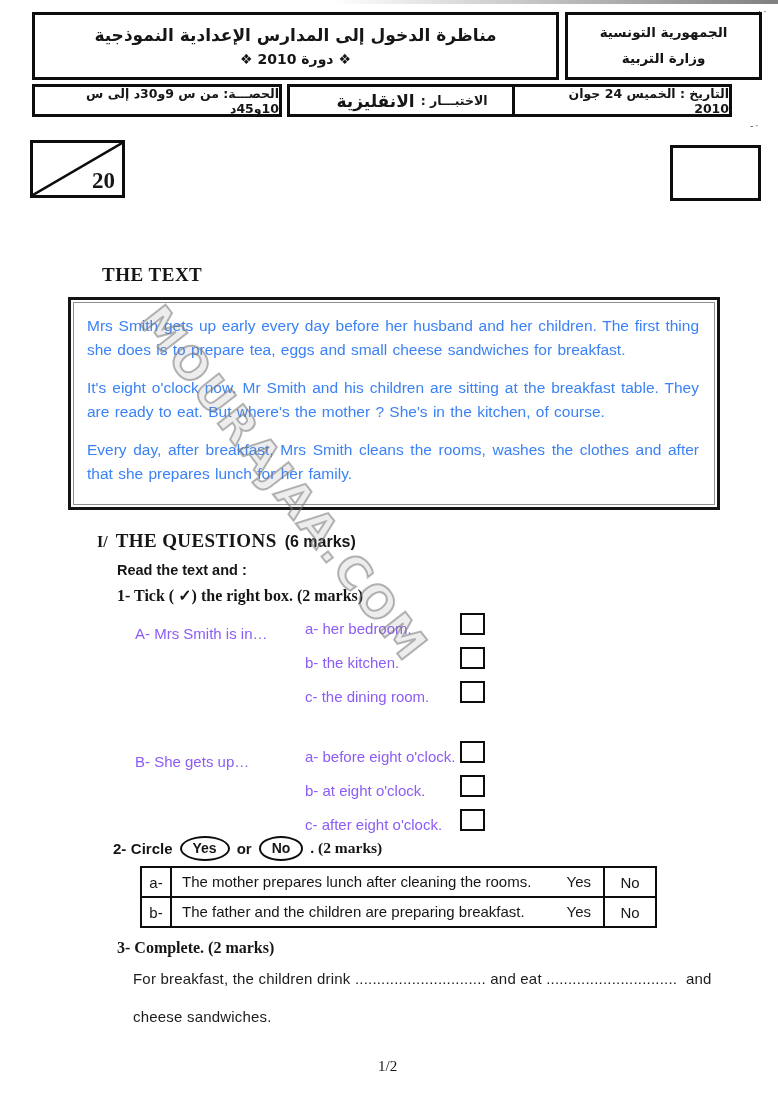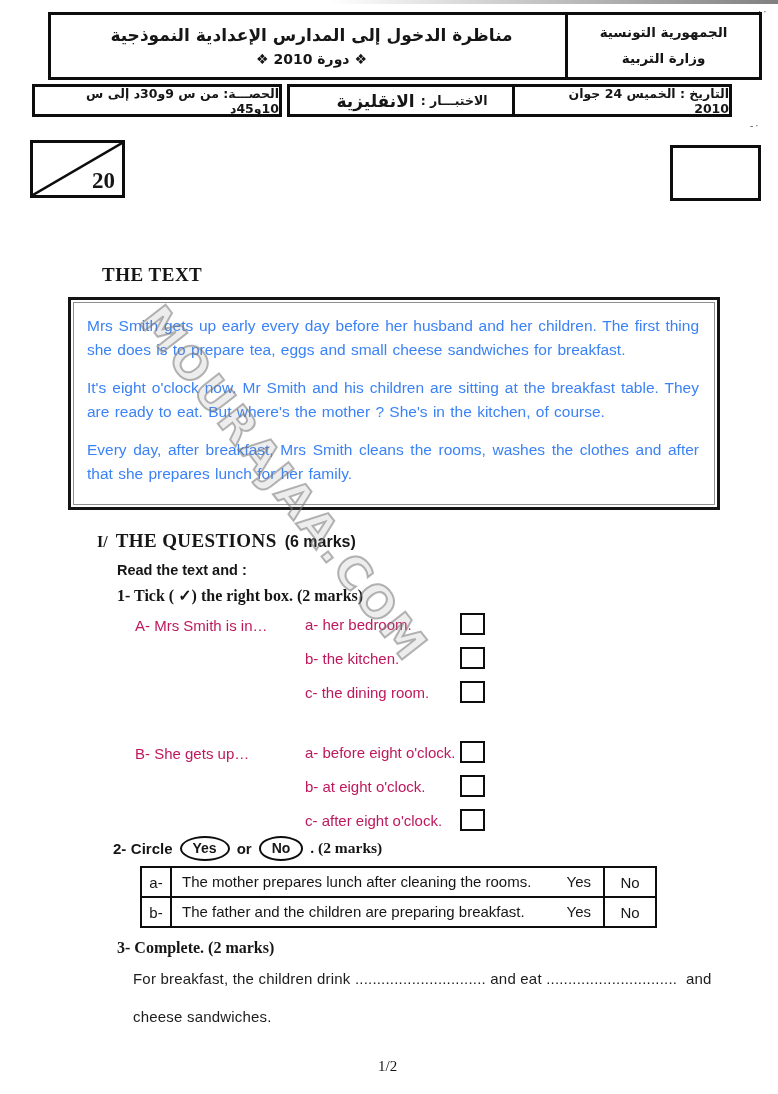--- a/index.html
+++ b/index.html
@@ -49,21 +49,21 @@
     z-index:6; pointer-events:none; font-family:"DejaVu Sans", sans-serif;
   }
 
   
   .sec-line { display:flex; align-items:baseline; gap:8px; }
   .sec-numeral { font-family:"Liberation Serif", serif; font-weight:bold; font-size:16px; }
   .sec-title { font-family:"Liberation Serif", serif; font-weight:bold; font-size:19px; letter-spacing:.4px; }
   .sec-marks { font-weight:bold; font-size:16px;text-align:right; }
   .read-line { font-weight:bold; font-size:14.5px; }
   .q-prompt { font-family:"Liberation Serif", serif; font-weight:bold; font-size:16px; }
-  .stem, .opt-label { font-size:15px; color:#be185d; }
+  .stem, .opt-label { font-size:15px; color:#8b5cf6;margin-top:8px; }
   .opt-row { display:flex; align-items:center; justify-content:space-between;
     width:180px; height:34px; }
   .tickbox { width:25px; height:22px; border:2px solid #0d0d0d; background:#fff; }
 
   .q2-line { display:flex; align-items:center; }
   .q2-b { font-weight:bold; font-size:15px; }
   .q2-serif { font-family:"Liberation Serif", serif; font-weight:bold; font-size:15.5px; }
   .oval { display:inline-block; border:2px solid #0d0d0d; border-radius:50%;
     padding:2px 11px 3px; margin:0 7px; font-size:14px; font-weight:600; }
 
@@ -82,21 +82,21 @@
 </style>
 </head>
 <body>
 
 <div class="page">
 
   <div class="abs scan-edge-top"></div>
   <div class="abs scan-dot" style="left:758px; top:6px;">··</div>
   <div class="abs scan-dot" style="left:750px; top:120px;">-·</div>
 
-  <div class="abs box hdr-cell" style="left:48px; top:12px; width:527px; height:68px;">
+  <div class="abs box hdr-cell" style="left:32px; top:12px; width:527px; height:68px;">
     <div class="hdr-title-l1">مناظرة الدخول إلى المدارس الإعدادية النموذجية</div>
     <div class="hdr-title-l2">❖  دورة 2010  ❖</div>
   </div>
 
   <div class="abs box hdr-cell" style="left:565px; top:12px; width:197px; height:68px;">
     <div class="hdr-rep">الجمهورية التونسية</div>
     <div class="hdr-rep">وزارة التربية</div>
   </div>
 
   <div class="abs box info-cell" style="left:32px; top:84px; width:250px; height:33px;">

